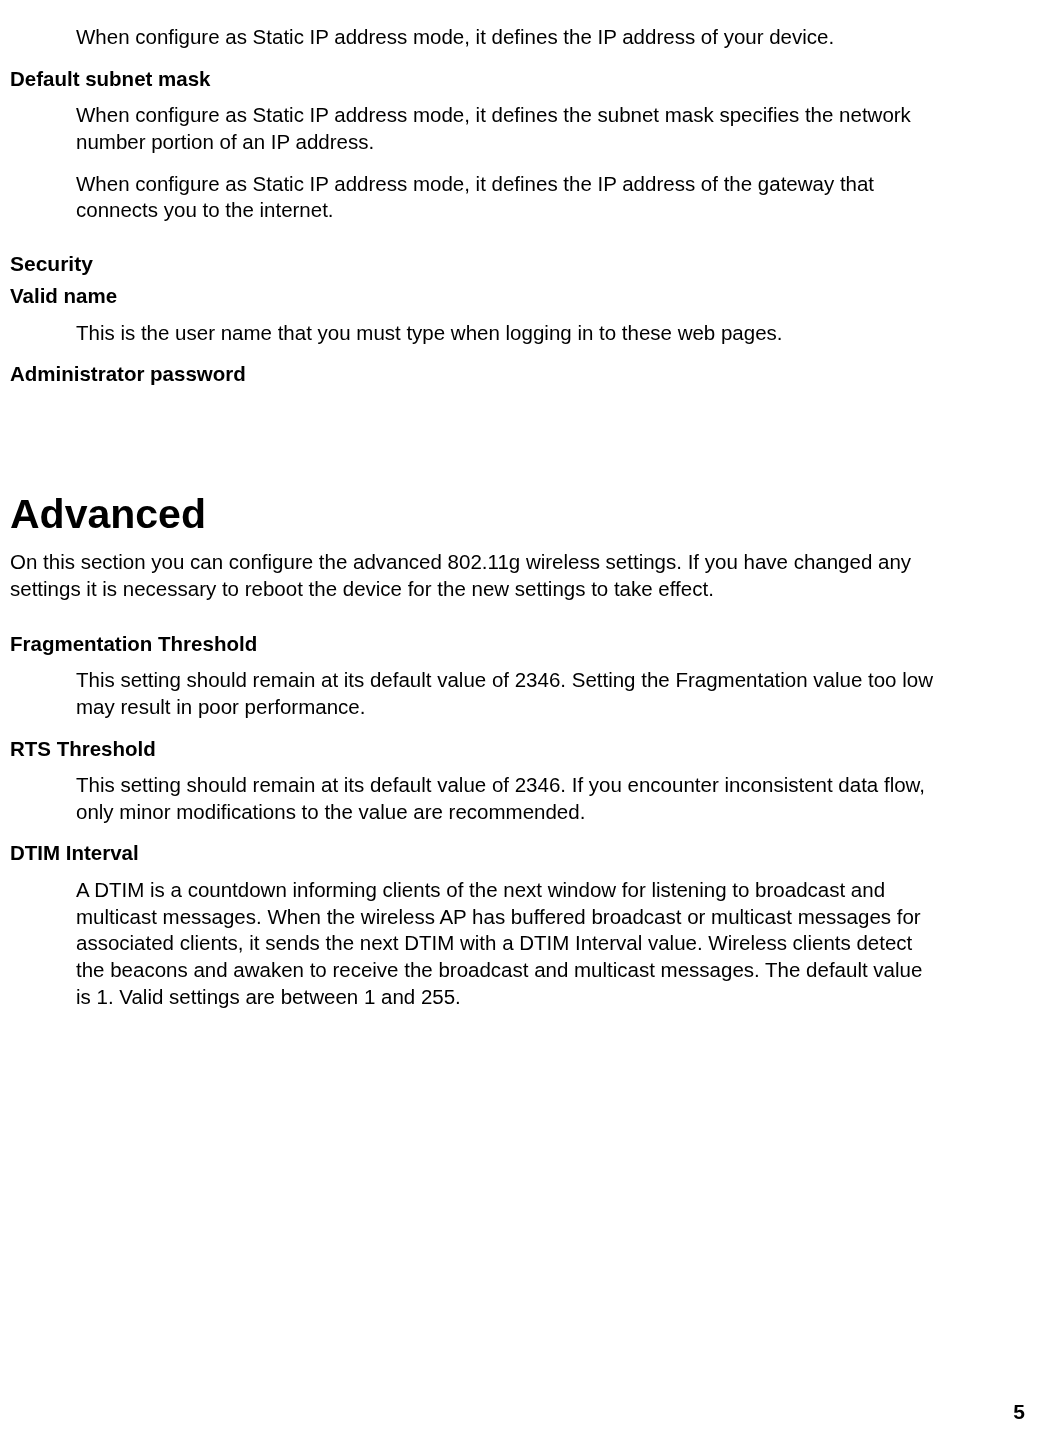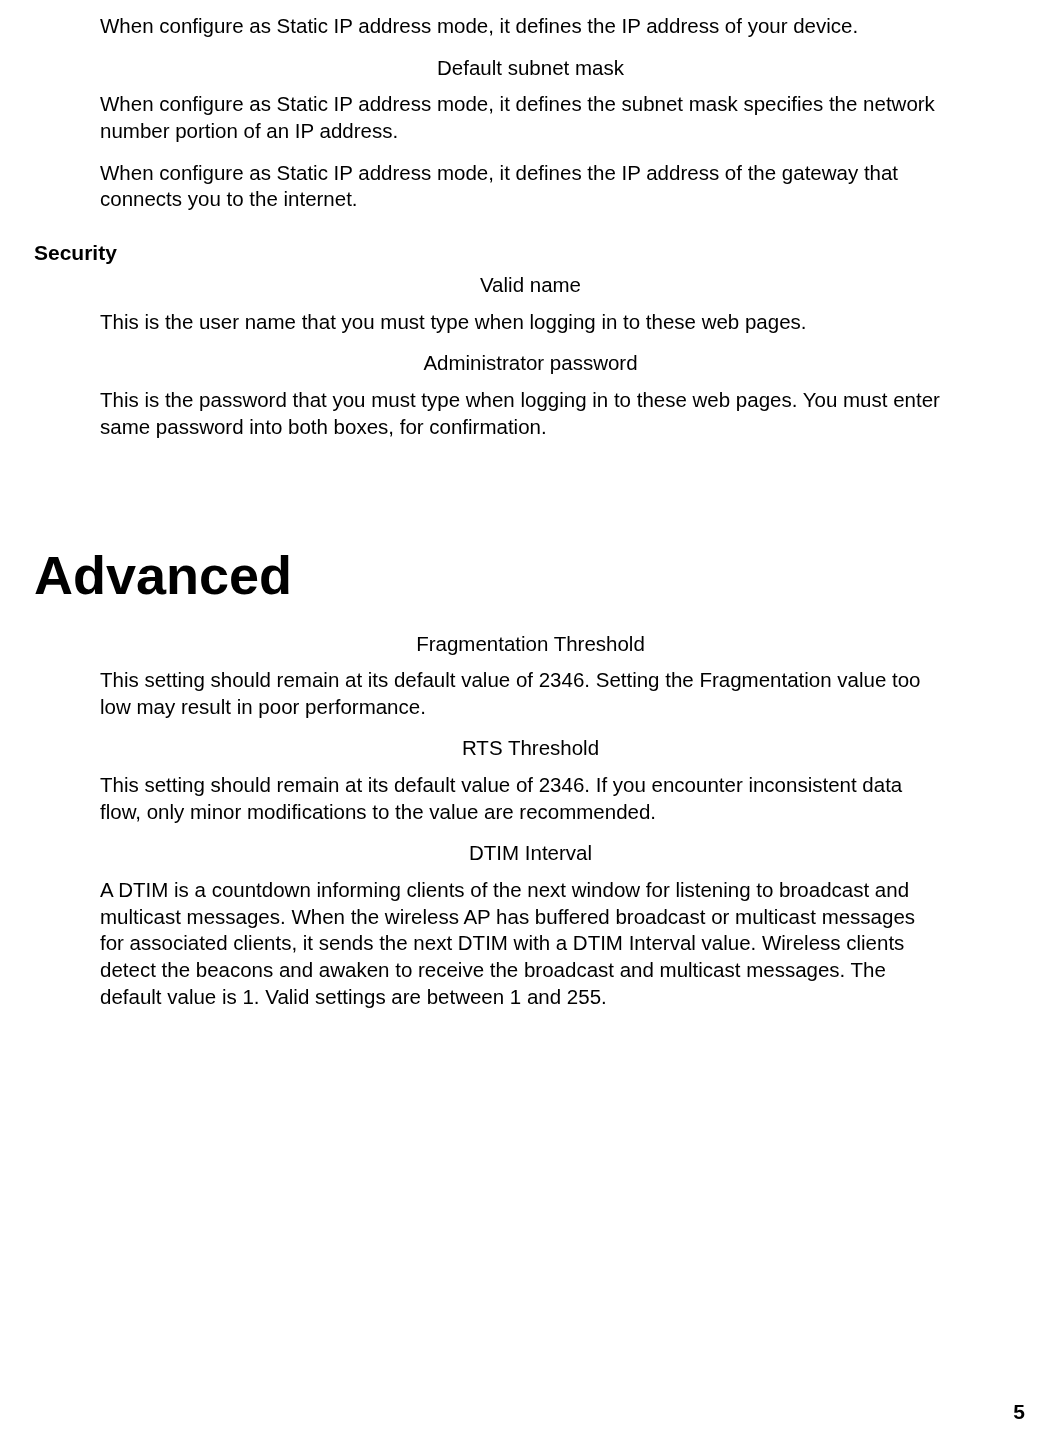--- a/index.html
+++ b/index.html
@@ -12,42 +12,40 @@
       font-size: 20.5px;
       line-height: 1.3;
       color: #000;
       background: #fff;
       width: 1037px;
       height: 1447px;
       position: relative;
       padding: 0 10px;
     }
     .content {
-      padding-top: 3px;
-      margin-left: 24px;
+      padding-top: 14px;
     }
     .dd {
       margin-left: 66px;
       margin-right: 85px;
       margin-top: 10px;
       margin-bottom: 15px;
     }
     .dt {
-      font-weight: normal;
+      font-weight: bold;
       margin-bottom: 10px;
-      text-align: center;
     }
     .h2 {
       font-size: 21px;
       font-weight: bold;
       margin-top: 26px;
       margin-bottom: 6px;
     }
     .h1 {
-      font-size: 54px;
+      font-size: 41px;
       font-weight: bold;
       margin-top: 100px;
       margin-bottom: 8px;
     }
     .intro {
       margin-right: 50px;
       margin-bottom: 28px;
     }
     .page-num {
       position: absolute;
@@ -68,23 +66,23 @@
   <div class="dd">When configure as Static IP address mode, it defines the subnet mask specifies the network number portion of an IP address.</div>
 
   <div class="dd">When configure as Static IP address mode, it defines the IP address of the gateway that connects you to the internet.</div>
 
   <div class="h2">Security</div>
 
   <div class="dt">Valid name</div>
   <div class="dd">This is the user name that you must type when logging in to these web pages.</div>
 
   <div class="dt">Administrator password</div>
-  <div class="dd">This is the password that you must type when logging in to these web pages. You must enter same password into both boxes, for confirmation.</div>
 
   <div class="h1">Advanced</div>
+  <div class="intro">On this section you can configure the advanced 802.11g wireless settings. If you have changed any settings it is necessary to reboot the device for the new settings to take effect.</div>
 
   <div class="dt sp1">Fragmentation Threshold</div>
   <div class="dd">This setting should remain at its default value of 2346. Setting the Fragmentation value too low may result in poor performance.</div>
 
   <div class="dt">RTS Threshold</div>
   <div class="dd">This setting should remain at its default value of 2346. If you encounter inconsistent data flow, only minor modifications to the value are recommended.</div>
 
 
   <div class="dt">DTIM Interval</div>
   <div class="dd">A DTIM is a countdown informing clients of the next window for listening to broadcast and multicast messages. When the wireless AP has buffered broadcast or multicast messages for associated clients, it sends the next DTIM with a DTIM Interval value. Wireless clients detect the beacons and awaken to receive the broadcast and multicast messages. The default value is 1. Valid settings are between 1 and 255.</div>

